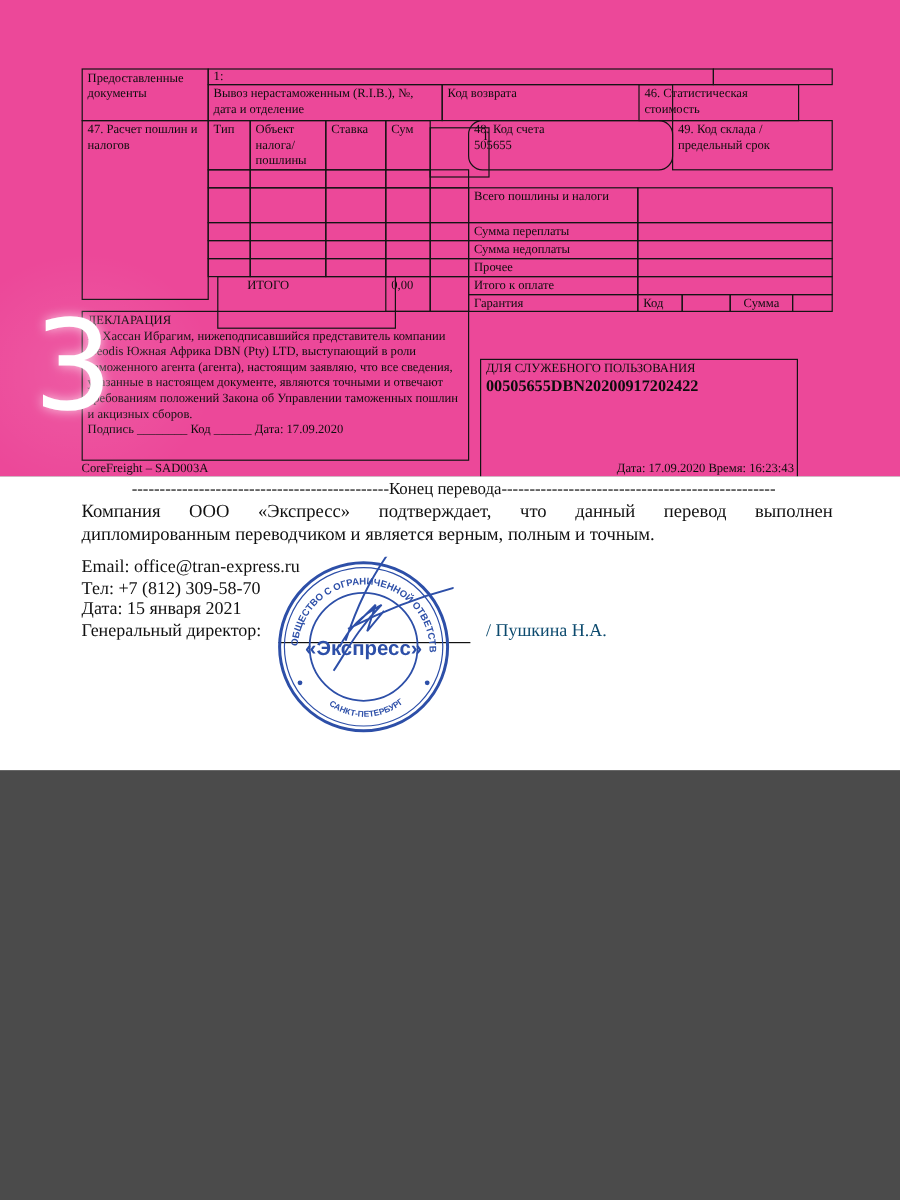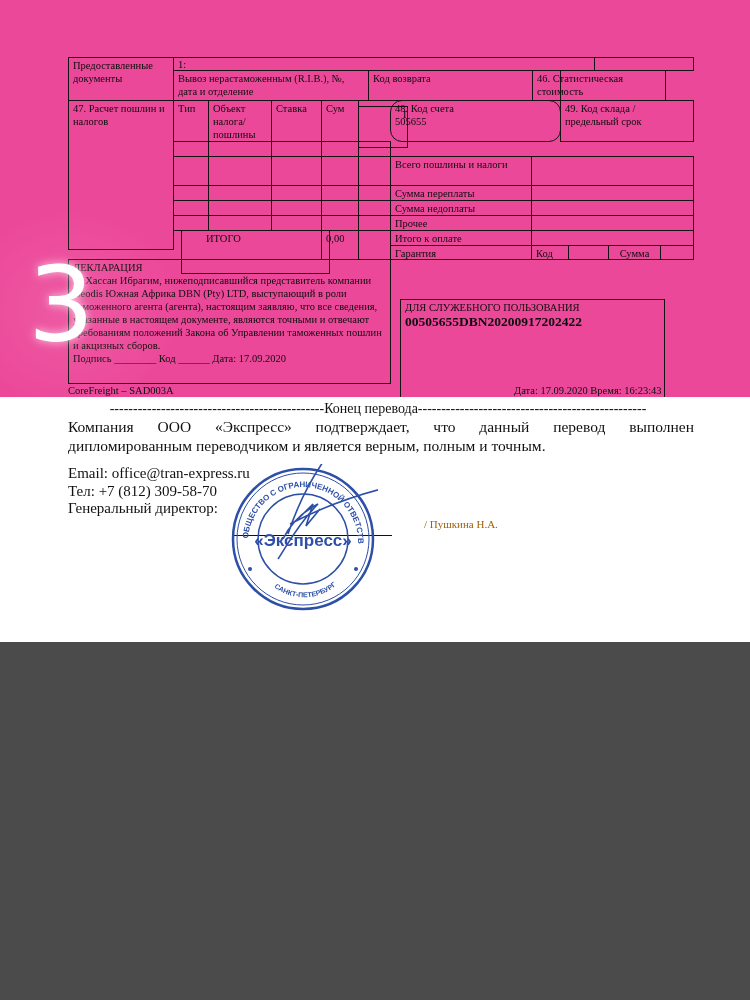--- a/index.html
+++ b/index.html
@@ -15,21 +15,21 @@
   .footer-left { position: absolute; left: 68px; top: 385px; font-size: 10.5px; color: #0d0d0d; }
   .footer-right { position: absolute; left: 514px; top: 385px; font-size: 10.5px; color: #0d0d0d; }
 
   
   .band { position: absolute; left: 0; top: 397px; width: 750px; height: 245px; background: #ffffff; }
   .divider { position: absolute; left: 68px; top: 3px; width: 620px; font-size: 14px; line-height: 17px; white-space: nowrap; overflow: hidden; color: #111; text-align: center; }
   .para { position: absolute; left: 68px; top: 20px; width: 626px; font-size: 15.5px; line-height: 19px; text-align: justify; text-align-last: left; color: #111; }
   .para .first { display: block; text-align: justify; text-align-last: justify; }
   .contacts { position: absolute; left: 68px; top: 68px; font-size: 15px; line-height: 17.5px; color: #111; }
   .sigline { position: absolute; left: 232px; top: 138px; width: 160px; border-bottom: 1px solid #111; }
-  .signame { position: absolute; left: 405px; top: 121px; font-size: 11px; color: #a16207; margin-left: 19px; }
+  .signame { position: absolute; left: 405px; top: 121px; font-size: 15px; color: #0c4a6e; }
   .stamp { position: absolute; left: 228px; top: 67px; width: 150px; height: 150px; }
 
   
   .bottom { position: absolute; left: 0; top: 642px; width: 750px; height: 358px; background: #4b4b4b; }
 
   
   .page-num { position: absolute; left: 28px; top: 250px; font-family: "DejaVu Sans", sans-serif; font-size: 104px; line-height: 110px; color: #ffffff; text-shadow: 0 0 10px rgba(255,255,255,0.7); font-weight: normal; }
   .glow { position: absolute; left: -40px; top: 210px; width: 220px; height: 200px; background: radial-gradient(ellipse at center, rgba(255,255,255,0.10) 0%, rgba(255,255,255,0) 70%); }
 </style>
 </head>
@@ -126,20 +126,21 @@
 
 <div class="band">
   <div class="divider">----------------------------------------------Конец перевода-------------------------------------------------</div>
   <div class="para">
     <span class="first">Компания ООО «Экспресс» подтверждает, что данный перевод выполнен</span>
     <span>дипломированным переводчиком и является верным, полным и точным.</span>
   </div>
   <div class="contacts">
     <div>Email: office@tran-express.ru</div>
     <div>Тел: +7 (812) 309-58-70</div>
+    <div>Дата: 15 января 2021</div>
     <div>Генеральный директор:</div>
   </div>
   <div class="sigline"></div>
   <div class="signame">/ Пушкина Н.А.</div>
 
   <svg class="stamp" viewBox="0 0 150 150">
     <defs>
       <path id="ringTop" d="M 20 78 A 55 55 0 1 1 130 78"></path>
       <path id="ringBot" d="M 40 118 A 50 50 0 0 0 112 118"></path>
     </defs>

